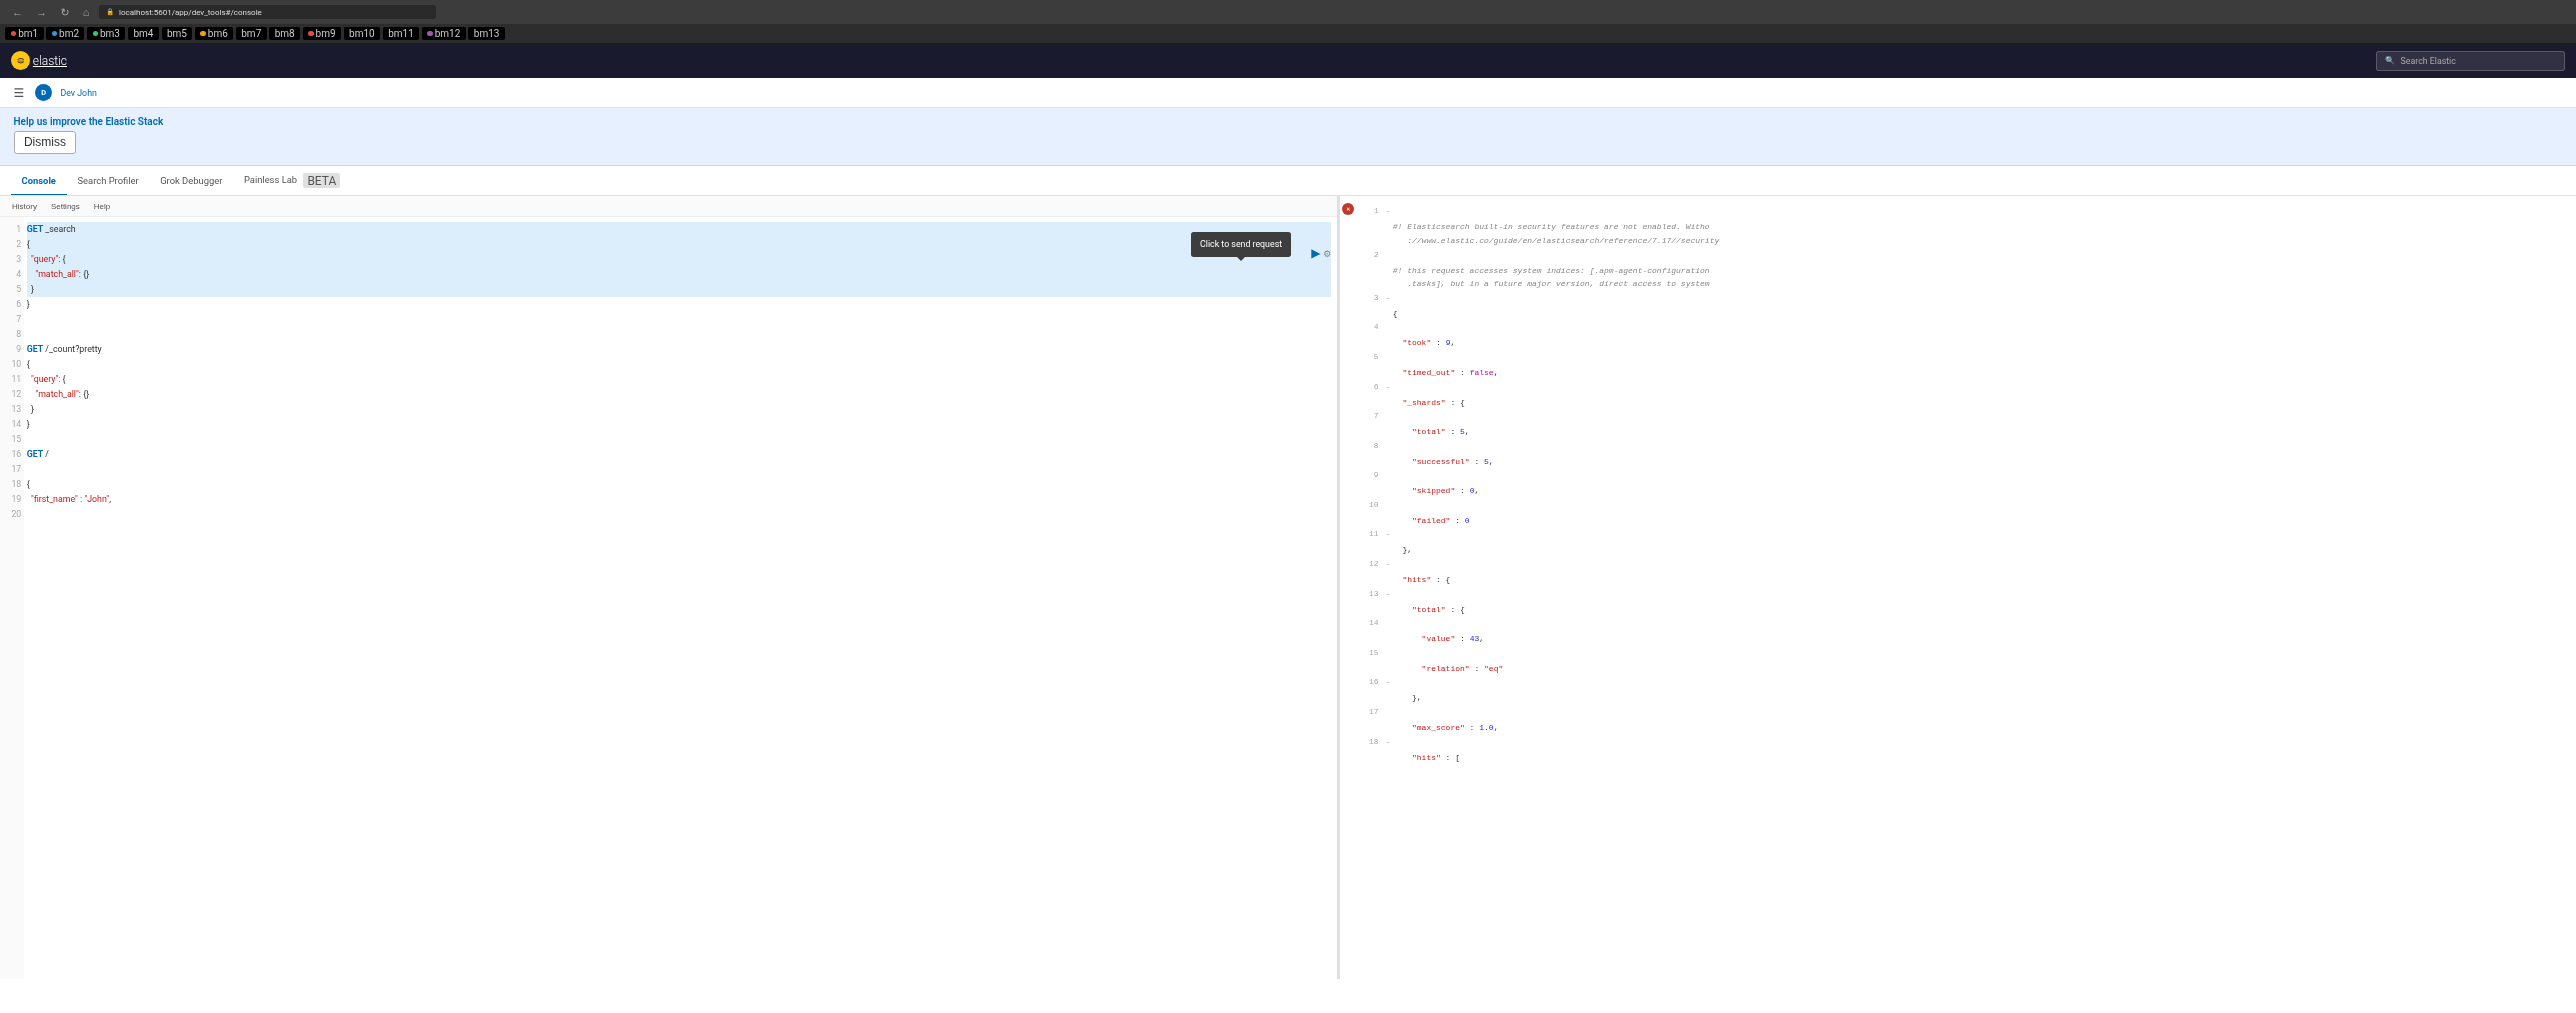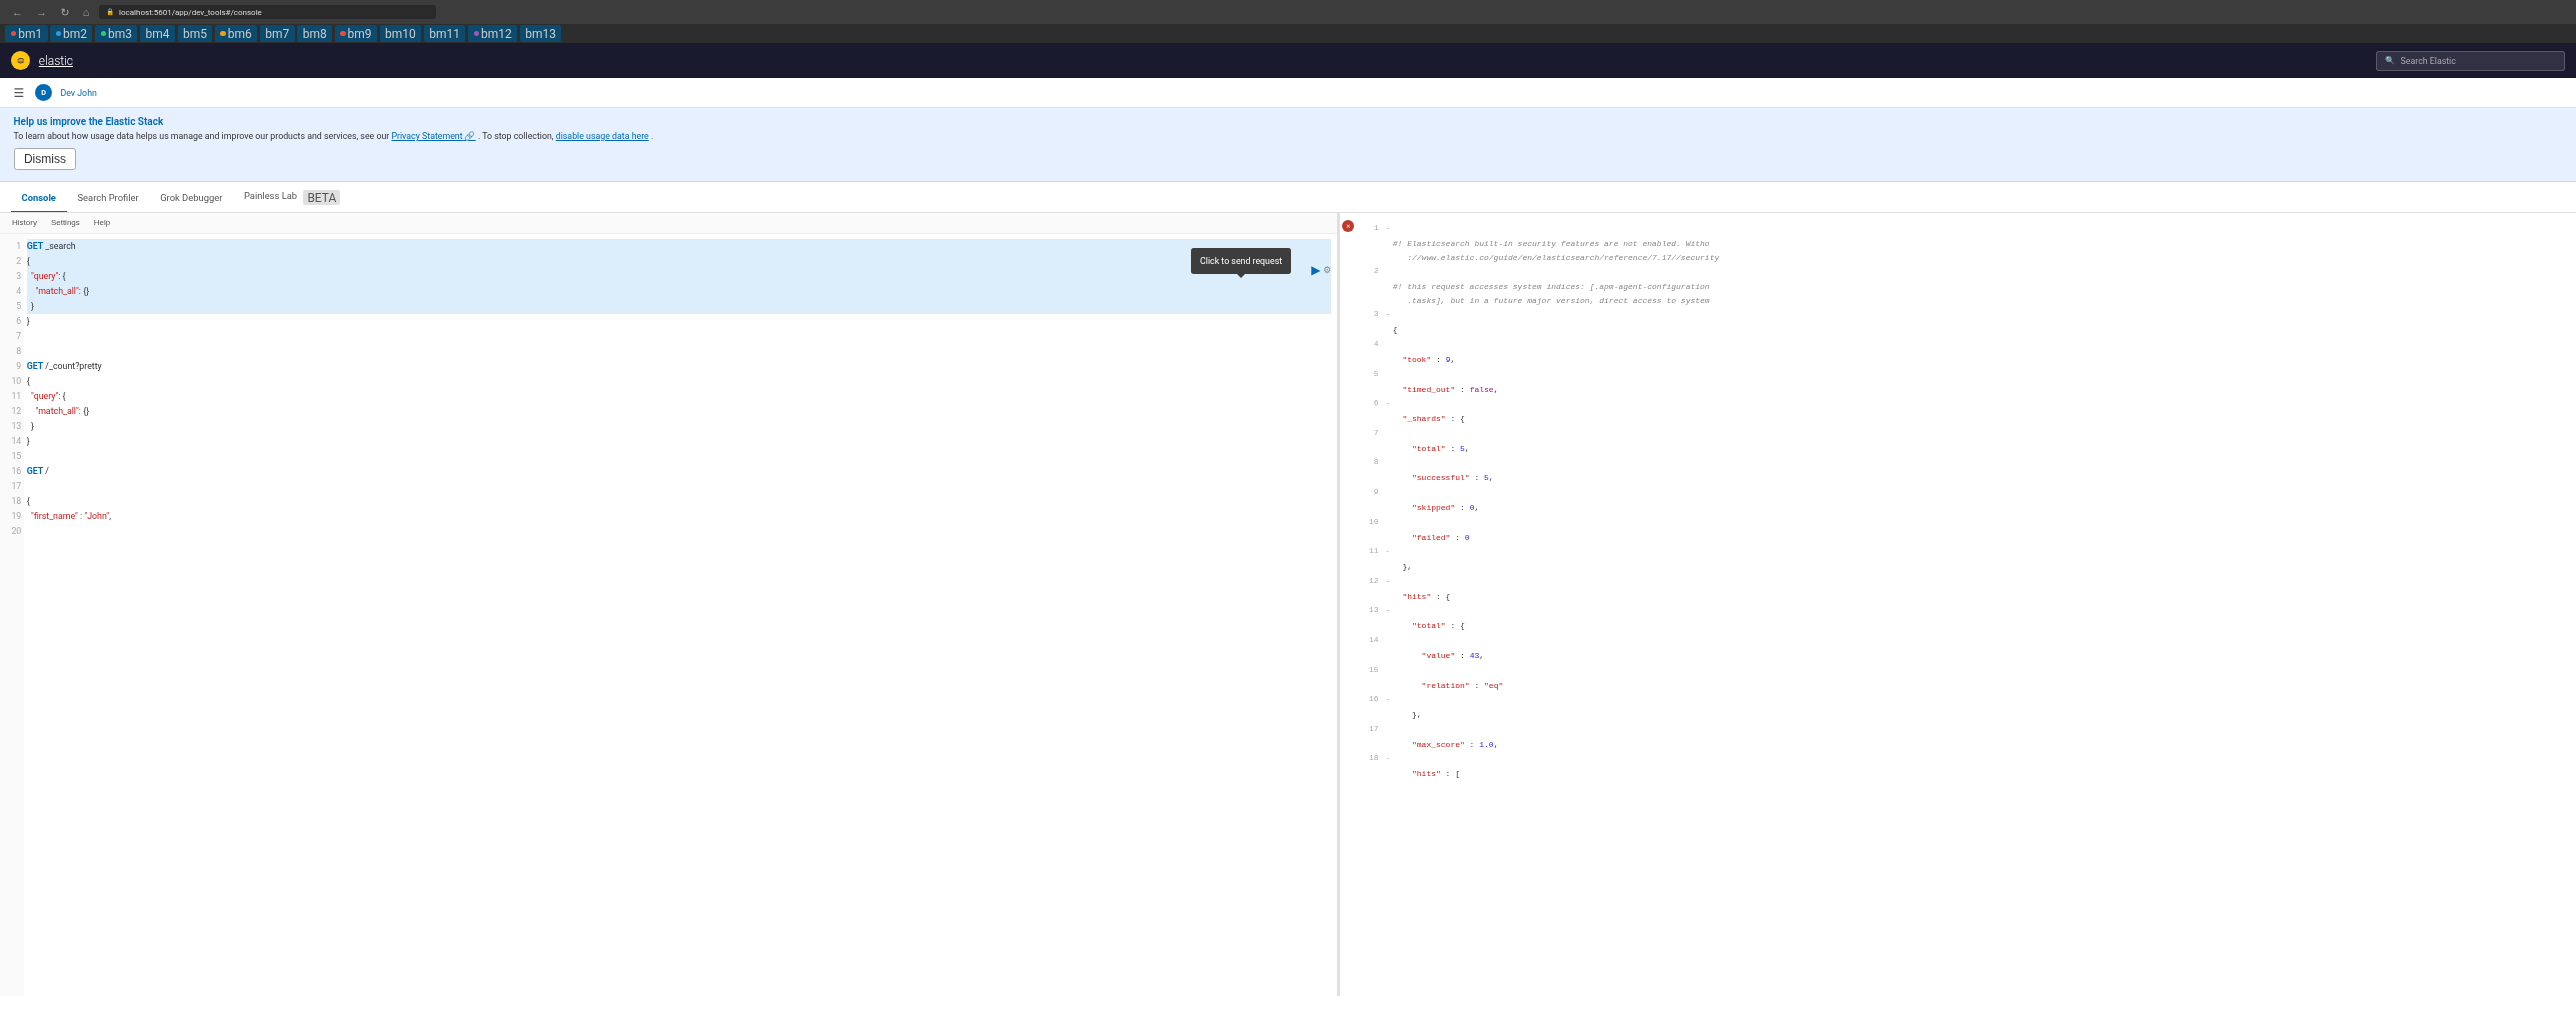--- a/index.html
+++ b/index.html
@@ -40,45 +40,45 @@
     .bookmarks-bar {
       background: #2d2d2d;
       height: 19px;
       display: flex;
       align-items: center;
       padding: 0 5.4px;
       gap: 2.7px;
       overflow: hidden;
     }
     .bookmark-item {
-      background: #0c4a6e;
+      background: #000000;
       border-radius: 2px;
       padding: 1.3px 5.4px;
       color: #ccc;
-      font-size: 12px;
+      font-size: 10px;
       white-space: nowrap;
       display: flex;
       align-items: center;
       gap: 2px;
     }
     .bookmark-dot { width: 5.4px; height: 5.4px; border-radius: 50%; display: inline-block; }
 
     
     .top-nav {
       background: #1a1a2e;
       height: 35px;
       display: flex;
       align-items: center;
       padding: 0 10.8px;
       justify-content: space-between;
     }
     .elastic-logo {
       display: flex;
       align-items: center;
-      gap: 9px;
+      gap: 3px;
       color: #fff;
       text-decoration: underline;
     }
     .elastic-logo-icon {
       width: 19px;
       height: 19px;
       background: #FEC514;
       border-radius: 50%;
       display: flex;
       align-items: center;
@@ -443,27 +443,20 @@
 </div>
 
 <div class="secondary-nav">
   <button class="hamburger-btn">☰</button>
   <div class="breadcrumb-avatar">D</div>
   <span class="breadcrumb-label">Dev John</span>
 </div>
 
 <div class="help-banner">
   <div class="help-banner-title">Help us improve the Elastic Stack</div>
-  <div class="help-banner-text">
-    <span>To learn about how usage data helps us manage and improve our products and services, see our</span>
-    <a href="#"> <span>Privacy Statement</span> 🔗</a>
-    <span>. To stop collection,</span>
-    <a href="#"> <span>disable usage data here</span></a>
-    <span>.</span>
-  </div>
   <button class="dismiss-btn">Dismiss</button>
 </div>
 
 <div class="tabs-row">
   <div class="tab-item active">Console</div>
   <div class="tab-item">Search Profiler</div>
   <div class="tab-item">Grok Debugger</div>
   <div class="tab-item">Painless Lab <span class="beta-badge">BETA</span></div>
 </div>
 

